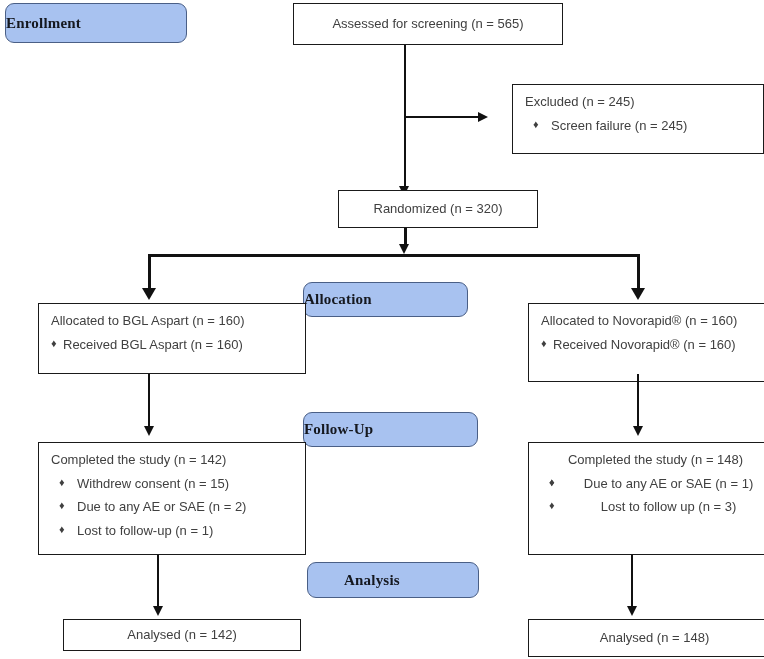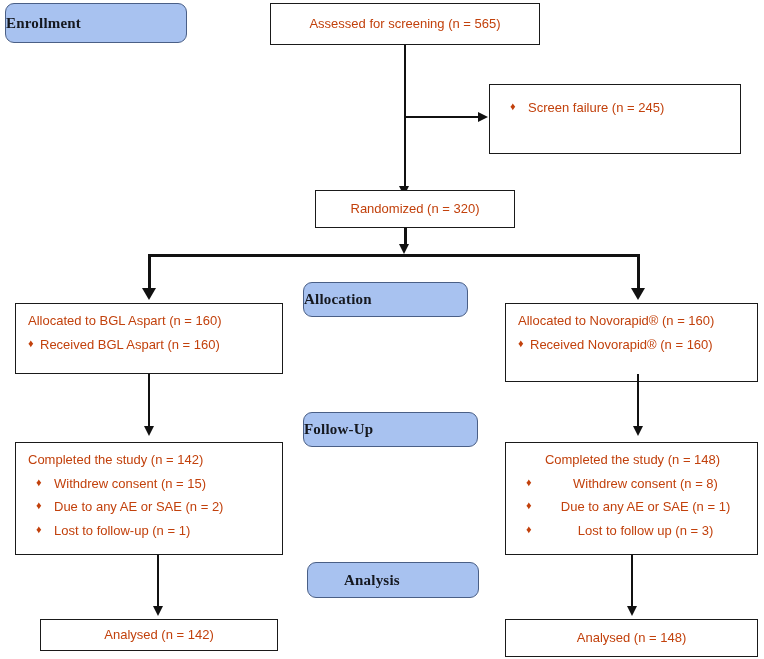--- a/index.html
+++ b/index.html
@@ -15,23 +15,24 @@
     font-family: "Liberation Sans", sans-serif;
     overflow: hidden;
   }
 
   
   .node {
     position: absolute;
     box-sizing: border-box;
     border: 1.5px solid #1a1a1a;
     background: #ffffff;
-    color: #c2410c;
+    color: #404040;
     font-size: 13px;
     line-height: 1.35;
+    margin-left: 23px;
   }
   .node.center {
     display: flex;
     align-items: center;
     justify-content: center;
     text-align: center;
   }
   .node.left {
     padding: 8px 10px 8px 12px;
     text-align: left;
@@ -133,20 +134,21 @@
   <div class="node center" style="left:270px; top:3px; width:270px; height:42px;">
     <span class="title">Assessed for screening (n = 565)</span>
   </div>
 
   <div class="vline" style="left:404px; top:45px; width:2px; height:150px;"></div>
 
   <div class="hline" style="left:405px; top:116px; width:73px; height:2px;"></div>
   <div class="arrow-right" style="left:478px; top:112px;"></div>
 
   <div class="node left" style="left:489px; top:84px; width:252px; height:70px;">
+    <span class="title">Excluded (n = 245)</span>
     <ul>
       <li>
         <span class="bullet">♦</span>
         <span>Screen failure (n = 245)</span>
       </li>
     </ul>
   </div>
 
   <div class="arrow-down" style="left:399px; top:186px;"></div>
 
@@ -204,21 +206,20 @@
         <span>Lost to follow-up (n = 1)</span>
       </li>
     </ul>
   </div>
 
   <div class="node left" style="left:505px; top:442px; width:253px; height:113px;text-align:center;">
     <span class="title">Completed the study (n = 148)</span>
     <ul>
       <li>
         <span class="bullet">♦</span>
-        <span>Withdrew consent (n = 8)</span>
       </li>
       <li>
         <span class="bullet">♦</span>
         <span>Due to any AE or SAE (n = 1)</span>
       </li>
       <li>
         <span class="bullet">♦</span>
         <span>Lost to follow up (n = 3)</span>
       </li>
     </ul>

